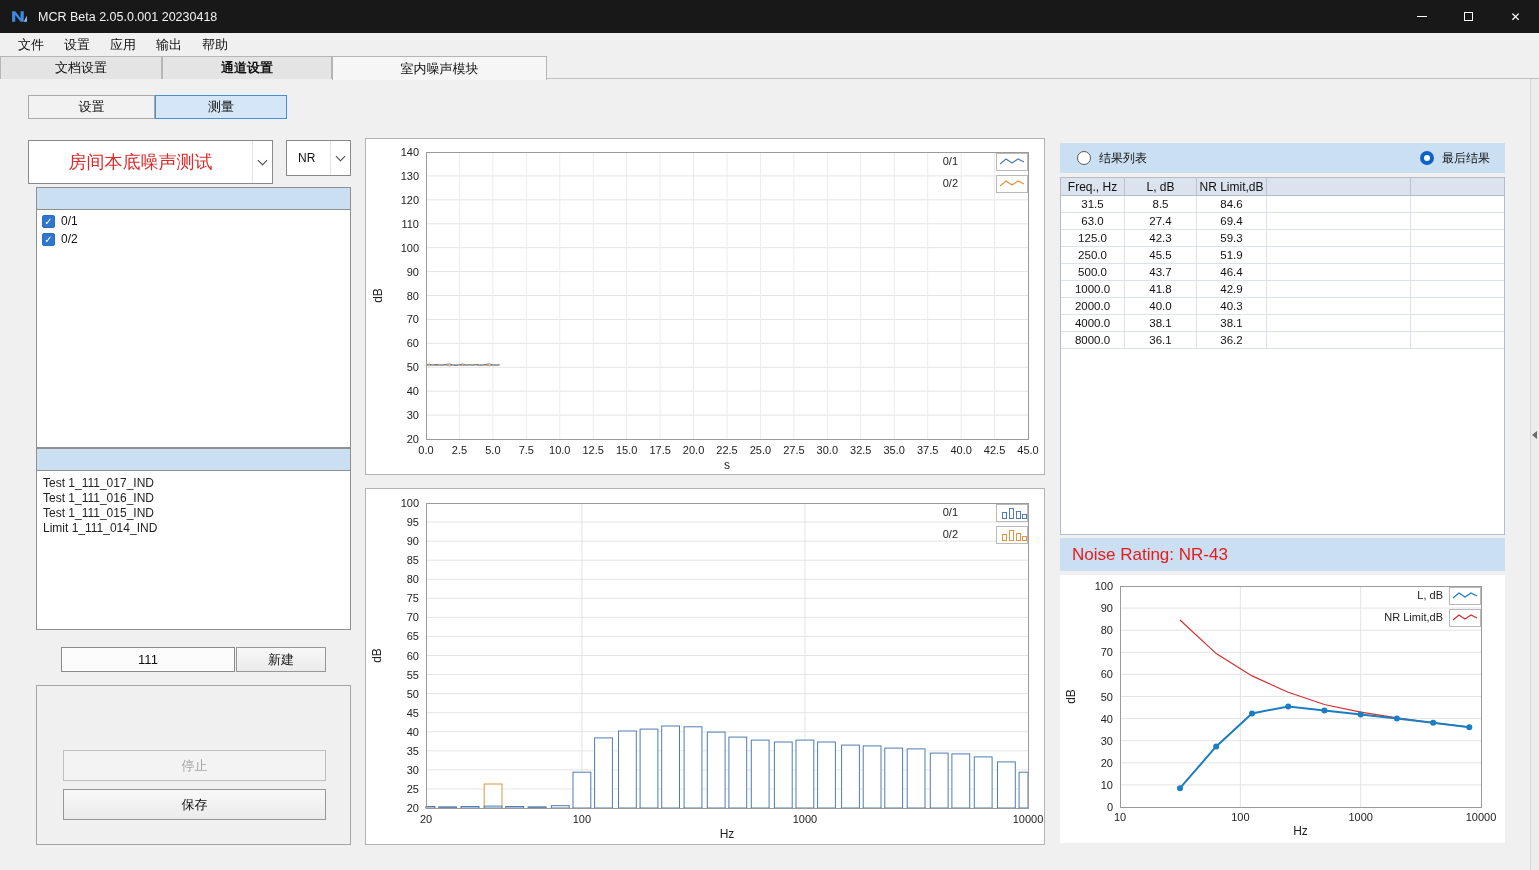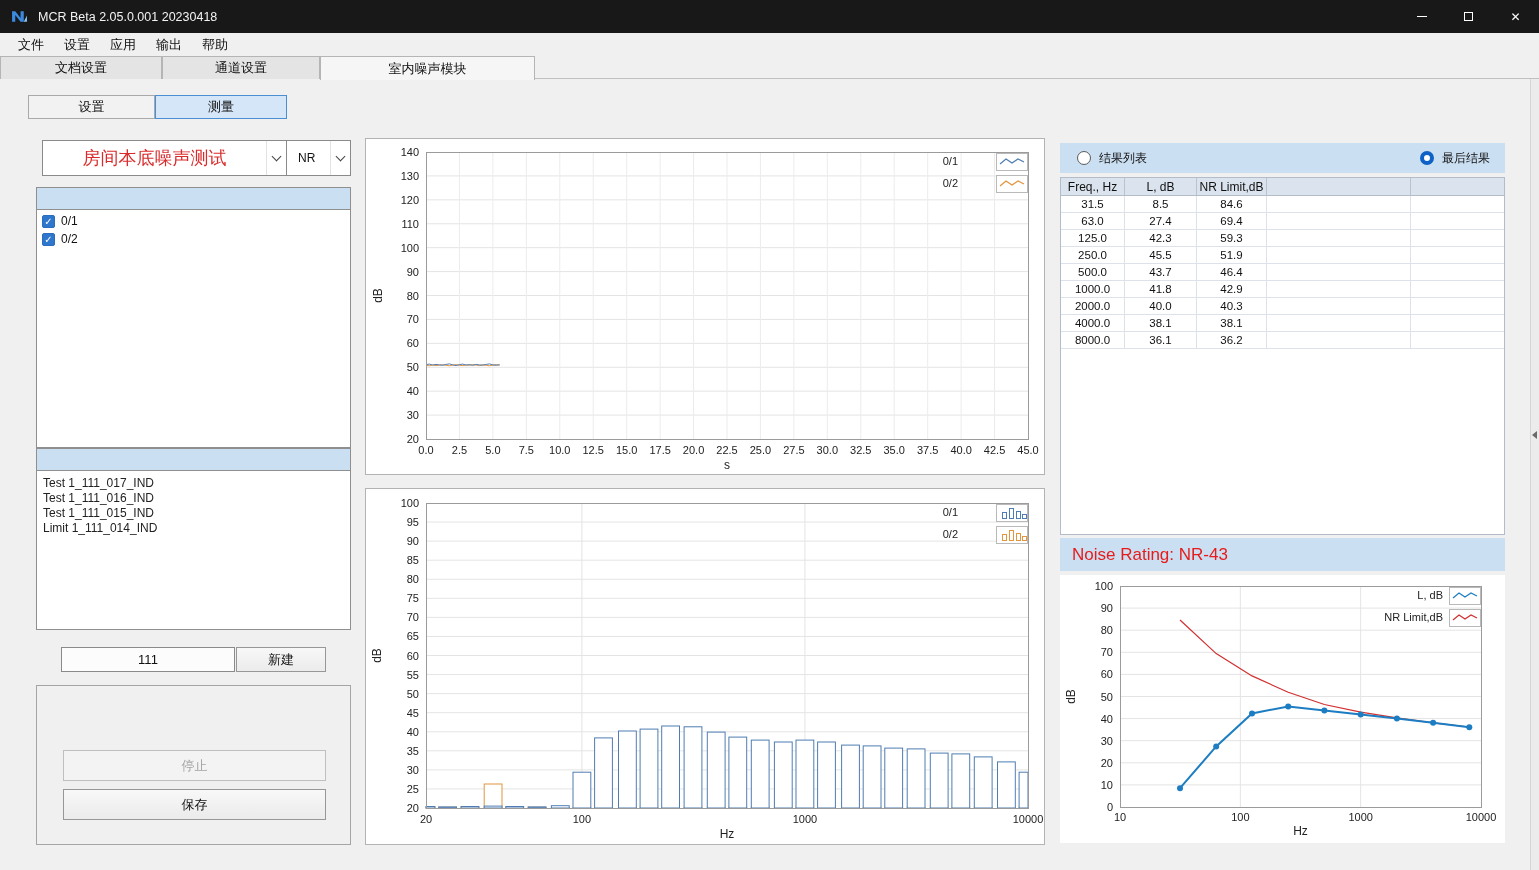--- a/index.html
+++ b/index.html
@@ -26,21 +26,21 @@
   .tab { height:23px; display:flex; align-items:center; justify-content:center; font-size:13px; border:1px solid #b5b5b5; border-bottom:none; background:#e4e4e4; color:#111; }
   .tab.active { background:#f6f6f6; height:24px; margin-bottom:-1px; position:relative; z-index:2; }
 
   
   .subtab-bar { position:absolute; left:28px; top:95px; display:flex; }
   .subtab { height:24px; display:flex; align-items:center; justify-content:center; font-size:13px; border:1px solid #a9a9a9; background:#f2f2f2; color:#111; }
   .subtab.active { background:#d4e6f8; border-color:#4a8fd3; }
 
   
   .combo { position:absolute; background:#fff; border:1px solid #8a8a8a; display:flex; align-items:center; }
-  .combo-test { left:42px; top:140px; width:245px; height:36px; }
+  .combo-test { left:28px; top:140px; width:245px; height:44px; }
   .combo-nr { left:286px; top:140px; width:65px; height:36px; }
   .combo-text-red { flex:1; color:#d92b2b; font-size:18px; font-family:"Liberation Serif","DejaVu Serif",serif; text-align:center; }
   .combo-text-nr { flex:1; color:#111; font-size:12px; padding-left:11px; }
   .combo-btn { width:20px; height:100%; display:flex; align-items:center; justify-content:center; border-left:1px solid #e2e2e2; }
   .chev { width:7px; height:7px; border-right:1.6px solid #444; border-bottom:1.6px solid #444; transform:rotate(45deg); margin-top:-4px; }
 
   .list-header { position:absolute; left:36px; width:315px; height:22px; background:#cbdff2; border:1px solid #8f8f8f; border-bottom:none; font-size:12px; color:#1a1a1a; padding:20px 6px 0 6px; }
   .lh-channel { top:187px; }
   .lh-files { top:448px; }
   .listbox { position:absolute; left:36px; width:315px; background:#fff; border:1px solid #8f8f8f; overflow:hidden; }
@@ -115,21 +115,21 @@
   <div class="menubar">
       <span class="menu-item">文件</span>
       <span class="menu-item">设置</span>
       <span class="menu-item">应用</span>
       <span class="menu-item">输出</span>
       <span class="menu-item">帮助</span>
     </div>
 
   <div class="tabstrip">
       <div class="tab" style="width: 162px;">文档设置</div>
-      <div class="tab" style="width: 158px;">通道设置</div>
+      <div class="tab" style="width: 170px; font-weight: bold;">通道设置</div>
       <div class="tab active" style="width: 215px;">室内噪声模块</div>
     </div>
 
   <div class="subtab-bar">
       <div class="subtab" style="width: 127px;">设置</div>
       <div class="subtab active" style="width: 132px;">测量</div>
     </div>
 
   <div class="combo combo-test">
     <span class="combo-text-red">房间本底噪声测试</span>

